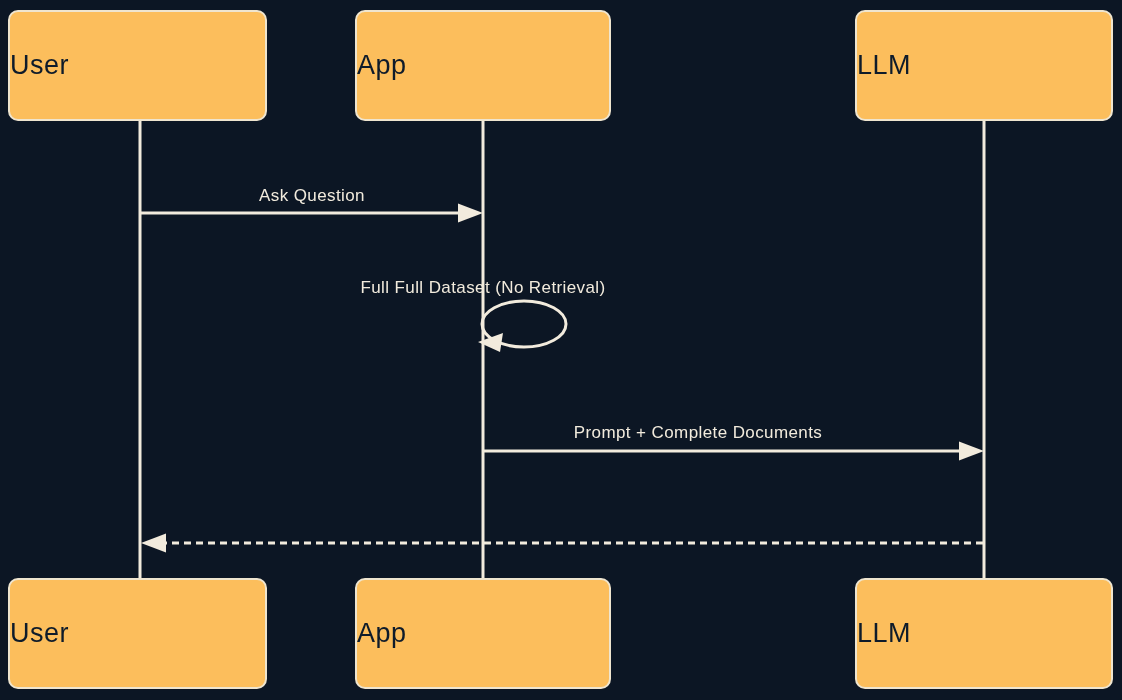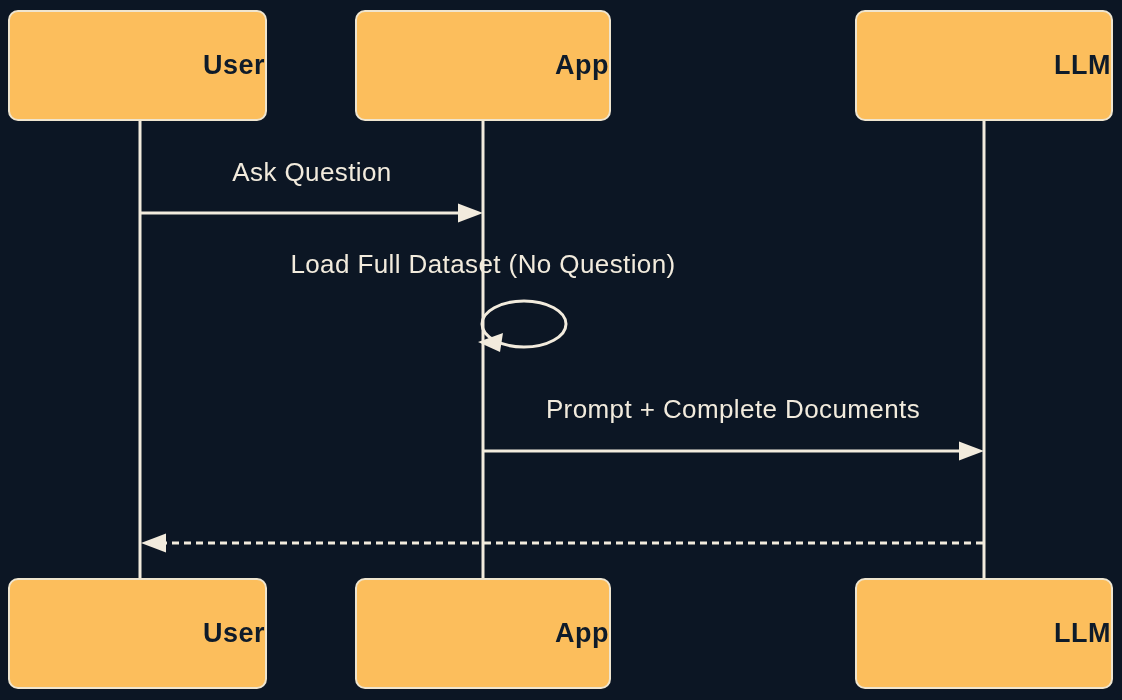--- a/index.html
+++ b/index.html
@@ -45,37 +45,37 @@
   }
   .loop-ellipse{
     fill:none;
     stroke:var(--line);
     stroke-width:3;
   }
   .actor-box{
     position:absolute;
     display:flex;
     align-items:center;
-    justify-content:flex-end;
+    justify-content:flex-start;
     background:var(--actor-fill);
     border:2px solid var(--actor-border);
     border-radius:10px;
     box-sizing:border-box;
     color:var(--actor-text);
     font-size:27px;
     letter-spacing:0.5px;
-    font-weight:bold;
   }
   .msg-label{
     position:absolute;
     transform:translate(-50%,-50%);
     white-space:nowrap;
     color:var(--message-text);
-    font-size:26px;
+    font-size:17px;
     letter-spacing:0.4px;
+    margin-top:24px;
   }
 </style>
 </head>
 <body>
 
 <div class="stage">
 
   <svg class="diagram-svg" viewBox="0 0 1122 700" aria-hidden="true">
 
     <line class="lifeline" x1="140" y1="120" x2="140" y2="580"></line>
@@ -109,16 +109,16 @@
     <span>User</span>
   </div>
   <div class="actor-box" style="left:355px; top:578px; width:256px; height:111px;">
     <span>App</span>
   </div>
   <div class="actor-box" style="left:855px; top:578px; width:258px; height:111px;">
     <span>LLM</span>
   </div>
 
   <div class="msg-label" style="left:312px; top:172px;">Ask Question</div>
-  <div class="msg-label" style="left:483px; top:264px;">Load Full Dataset (No Question)</div>
-  <div class="msg-label" style="left:733px; top:409px;">Prompt + Complete Documents</div>
+  <div class="msg-label" style="left:483px; top:264px;">Full Full Dataset (No Retrieval)</div>
+  <div class="msg-label" style="left:698px; top:409px;">Prompt + Complete Documents</div>
 
 </div>
 
 </body></html>

